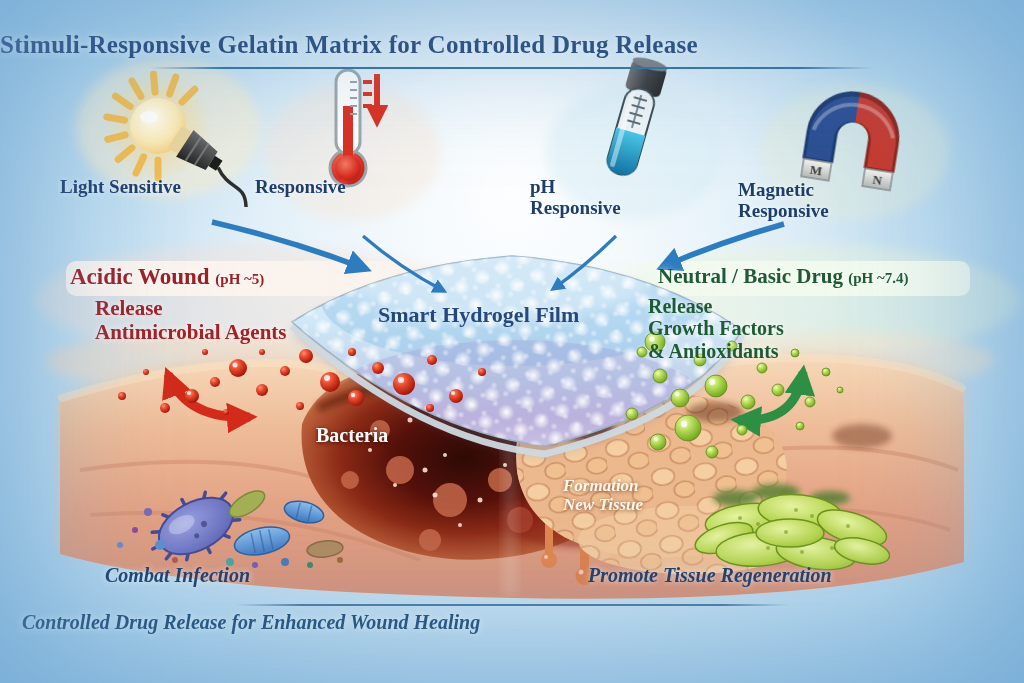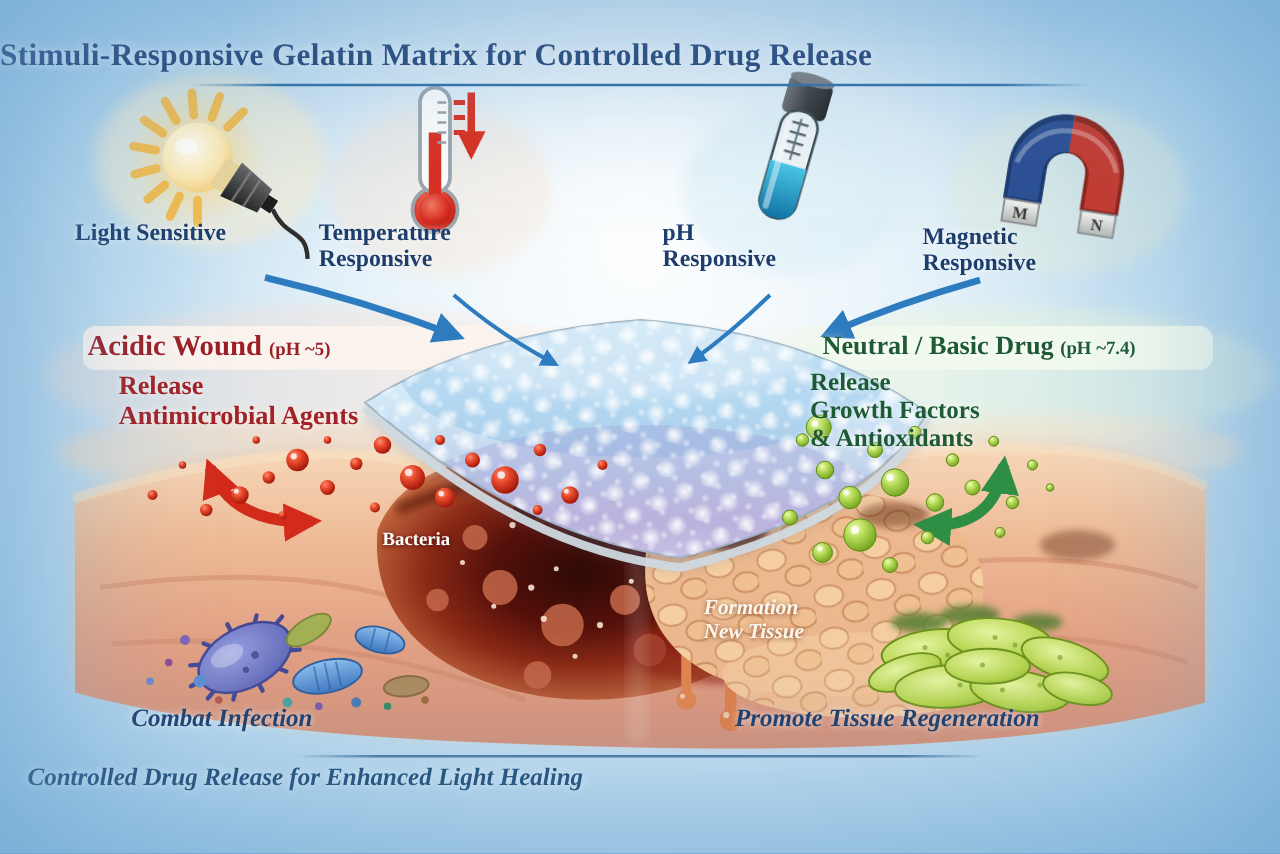--- a/index.html
+++ b/index.html
@@ -22,21 +22,21 @@
          text-shadow:0 0 8px rgba(255,255,255,.9);}
   .title-underline{left:150px;top:67px;width:722px;height:2px;
       background:linear-gradient(90deg,rgba(46,109,164,0),#2e6da4 10%,#2e6da4 90%,rgba(46,109,164,0));}
   .stim-label{font-size:19px;}
   .h-acidic{left:70px;top:264px;width:312px;font-size:23px;color:#9c1f26;text-shadow:0 0 6px rgba(255,255,255,.85);}
   .h-neutral{left:658px;top:265px;width:324px;font-size:21px;color:#1e5b34;text-shadow:0 0 6px rgba(255,255,255,.85);}
   .ph-small{font-size:15px;margin-top:48px;}
   .rel-left{left:95px;top:297px;width:254px;font-size:21px;color:#a32127;text-shadow:0 0 7px rgba(255,255,255,.8);}
   .rel-right{left:648px;top:295px;width:254px;font-size:20px;color:#1e5b34;text-shadow:0 0 7px rgba(255,255,255,.8);}
   .film-label{left:378px;top:303px;width:254px;font-size:22px;color:#25497f;text-shadow:0 0 8px rgba(255,255,255,.8);}
-  .bacteria{left:306px;top:424px;width:120px;font-size:15px;color:#fff;text-shadow:0 1px 4px rgba(60,8,4,.9);}
+  .bacteria{left:316px;top:424px;width:120px;font-size:20px;color:#fff;text-shadow:0 1px 4px rgba(60,8,4,.9);}
   .newtissue{left:563px;top:476px;width:150px;font-size:17px;font-style:italic;color:#fdf8ef;
              text-shadow:0 1px 4px rgba(120,60,30,.8);}
   .outcome{font-size:20px;font-style:italic;}
   .combat{left:105px;top:564px;width:244px;}
   .promote{left:588px;top:564px;width:304px;}
   .footer-line{left:236px;top:604px;width:552px;height:2px;
       background:linear-gradient(90deg,rgba(60,110,150,0),#4a7aa0 12%,#4a7aa0 88%,rgba(60,110,150,0));}
   .footer{left:22px;top:611px;width:980px;font-size:20px;font-style:italic;color:#1b4a74;
           text-shadow:0 0 7px rgba(255,255,255,.8);}
 </style>
@@ -529,21 +529,20 @@
   </g>
 </svg>
 
 <div class="abs lbl title">Stimuli-Responsive Gelatin Matrix for Controlled Drug Release</div>
 <div class="abs title-underline"></div>
 
 <div class="abs lbl navy stim-label" style="left:60px;top:176px;width:205px;">
   <span>Light Sensitive</span>
 </div>
 <div class="abs lbl navy stim-label" style="left:255px;top:176px;width:200px;">
-  <div>Temperature</div>
   <div>Responsive</div>
 </div>
 <div class="abs lbl navy stim-label" style="left:530px;top:176px;width:200px;">
   <div>pH</div>
   <div>Responsive</div>
 </div>
 <div class="abs lbl navy stim-label" style="left:738px;top:179px;width:200px;">
   <div>Magnetic</div>
   <div>Responsive</div>
 </div>
@@ -560,26 +559,27 @@
 <div class="abs lbl rel-left">
   <div>Release</div>
   <div>Antimicrobial Agents</div>
 </div>
 <div class="abs lbl rel-right">
   <div>Release</div>
   <div>Growth Factors</div>
   <div>&amp; Antioxidants</div>
 </div>
 
+<div class="abs lbl film-label">Smart Hydrogel Film</div>
 
 <div class="abs lbl bacteria">Bacteria</div>
 <div class="abs lbl newtissue">
   <div>Formation</div>
   <div>New Tissue</div>
 </div>
 
 <div class="abs lbl navy outcome combat">Combat Infection</div>
 <div class="abs lbl navy outcome promote">Promote Tissue Regeneration</div>
 
 <div class="abs footer-line"></div>
-<div class="abs lbl footer">Controlled Drug Release for Enhanced Light Healing</div>
+<div class="abs lbl footer">Controlled Drug Release for Enhanced Wound Healing</div>
 
 </div>
 
 </body></html>

